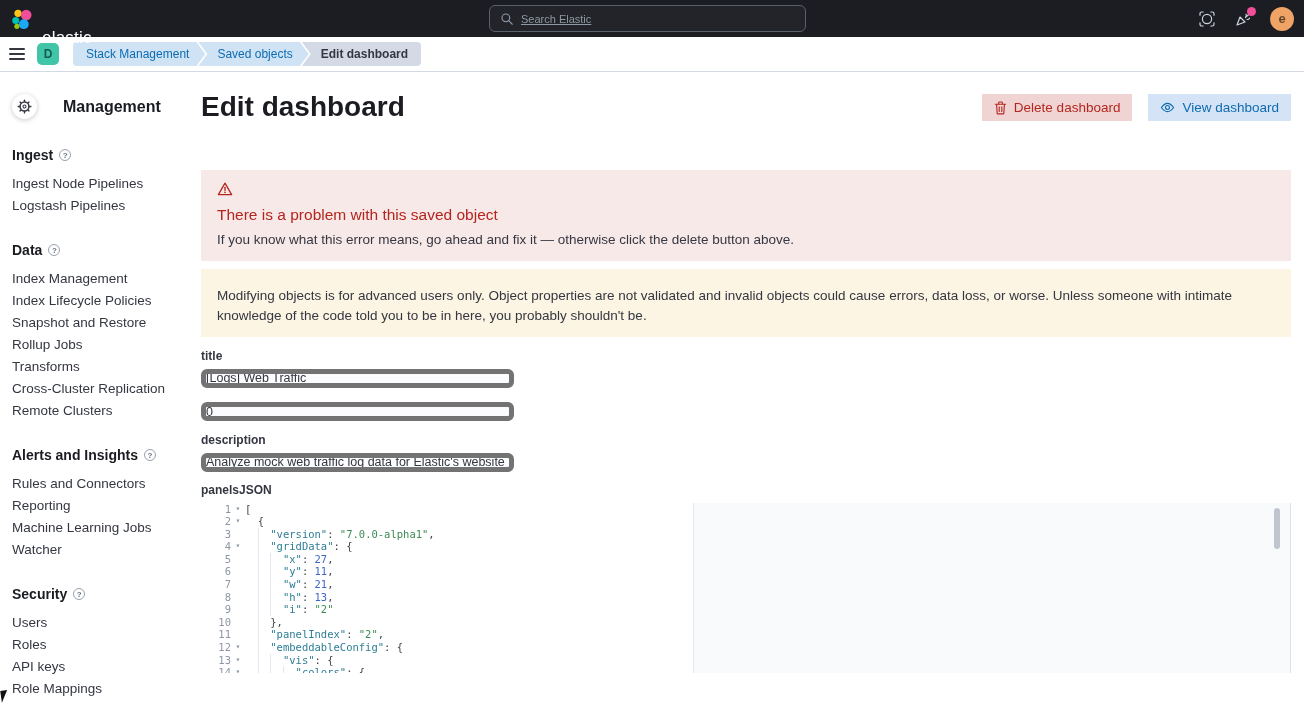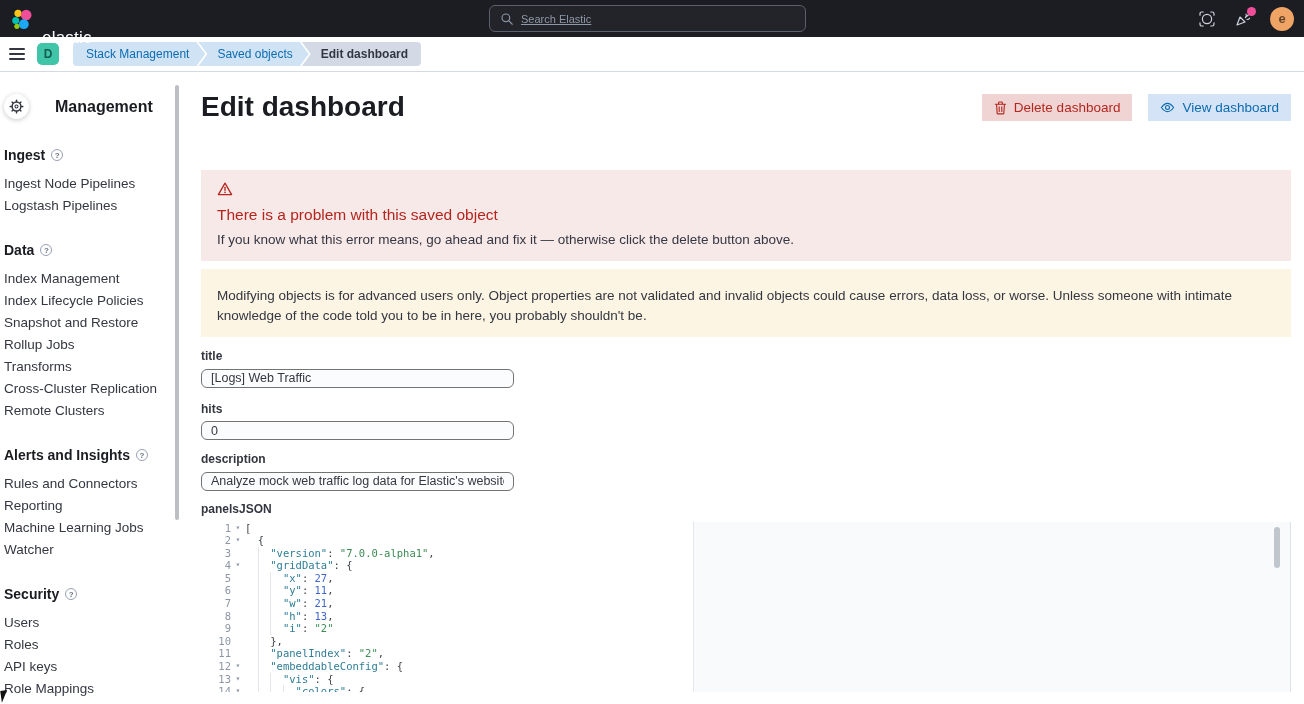--- a/index.html
+++ b/index.html
@@ -34,21 +34,21 @@
   .bc-link { background:#d0e3f4; color:#0c6cb3; cursor:pointer; }
   .bc-current { background:#d3dae6; color:#343741; font-weight:600; }
   .bc-first { padding:0 16px 0 13px; border-radius:4px 0 0 4px;
     clip-path:polygon(0 0,calc(100% - 9px) 0,100% 50%,calc(100% - 9px) 100%,0 100%); }
   .bc-mid { padding:0 16px 0 19px; margin-left:-7px;
     clip-path:polygon(0 0,calc(100% - 9px) 0,100% 50%,calc(100% - 9px) 100%,0 100%,9px 50%); }
   .bc-last { padding:0 13px 0 19px; margin-left:-7px; border-radius:0 4px 4px 0;
     clip-path:polygon(0 0,100% 0,100% 100%,0 100%,9px 50%); }
 
   
-  .sidebar { position:absolute; top:72px; left:4px; bottom:0; width:180px; background:#fff;
+  .sidebar { position:absolute; top:72px; left:12px; bottom:0; width:180px; background:#fff;
     border-right:1px solid #dde2ea; padding:22px 0 0 0; }
   .side-head { display:flex; align-items:center; gap:26px; margin-bottom:28px; }
   .gear-circle { width:25px; height:25px; border-radius:50%; background:#fff;
     box-shadow:0 1px 5px rgba(0,0,0,0.22); display:flex; align-items:center; justify-content:center; }
   .side-title { font-size:16px; font-weight:700; color:#1a1c21; }
   .side-section { margin-bottom:25px; }
   .side-heading { font-size:14px; font-weight:700; color:#1a1c21; margin-bottom:10px;
     display:flex; align-items:center; gap:6px; }
   .q-icon { width:12px; height:12px; border-radius:50%; border:1px solid #98a2b3; color:#69707d;
     font-size:8px; font-weight:700; display:inline-flex; align-items:center; justify-content:center; }
@@ -71,22 +71,22 @@
   .callout { border-radius:0; padding:11px 16px; margin-right:0; }
   .callout-danger { background:#f8e9e9; margin-top:46px; }
   .callout-warning { background:#fcf5e3; margin-top:8px; }
   .co-title { display:flex; align-items:flex-start; gap:9px; font-size:15.5px; font-weight:400;flex-direction:column; }
   .callout-danger .co-title { color:#b4251d; }
   .callout-warning .co-title { color:#8a6a0a; }
   .co-body { font-size:13.5px; line-height:20px; color:#343741; margin-top:6px; padding-right:10px; }
 
   .field { margin-top:12px; }
   .field label { display:block; font-size:12px; font-weight:700; color:#343741; margin-bottom:5px; }
-  .field input { width:313px; height:19px; background:#fbfcfd; border:1px solid #737373;
-    border-radius:6px; padding:0 9px; font-size:12.5px; color:#343741;
+  .field input { width:313px; height:19px; background:#fbfcfd; border:5px solid #737373;
+    border-radius:6px; padding:0 0; font-size:12.5px; color:#343741;
     font-family:"Liberation Sans",sans-serif; }
 
   
   .editor { position:relative; margin-top:6px; height:170px; overflow:hidden;
     background:linear-gradient(to right,#ffffff 492px,#f9fafc 492px);
     border-right:1px solid #dde2ea;
     font-family:"DejaVu Sans Mono","Liberation Mono",monospace; font-size:10.5px; line-height:12.6px; }
   .pm { position:absolute; left:492px; top:0; bottom:0; width:1px; background:#e4e8ee; }
   .ed-line { display:flex; height:12.6px; white-space:pre; }
   .ln { width:30px; text-align:right; color:#8d96a5; flex:none; }
@@ -276,21 +276,20 @@
 
   <div class="callout callout-warning">
     <div class="co-body" style="max-width:1235px;">Modifying objects is for advanced users only. Object properties are not validated and invalid objects could cause errors, data loss, or worse. Unless someone with intimate knowledge of the code told you to be in here, you probably shouldn't be.</div>
   </div>
 
   <div class="field">
     <label>title</label>
     <input type="text" value="[Logs] Web Traffic" style="">
   </div>
   <div class="field" style="margin-top:14px;">
-    <label>hits</label>
     <input type="text" value="0" style="">
   </div>
   <div class="field">
     <label>description</label>
     <input type="text" value="Analyze mock web traffic log data for Elastic's website" style="">
   </div>
 
   <div class="field" style="margin-top:11px;">
     <label>panelsJSON</label>
     <div class="editor" id="editor">

